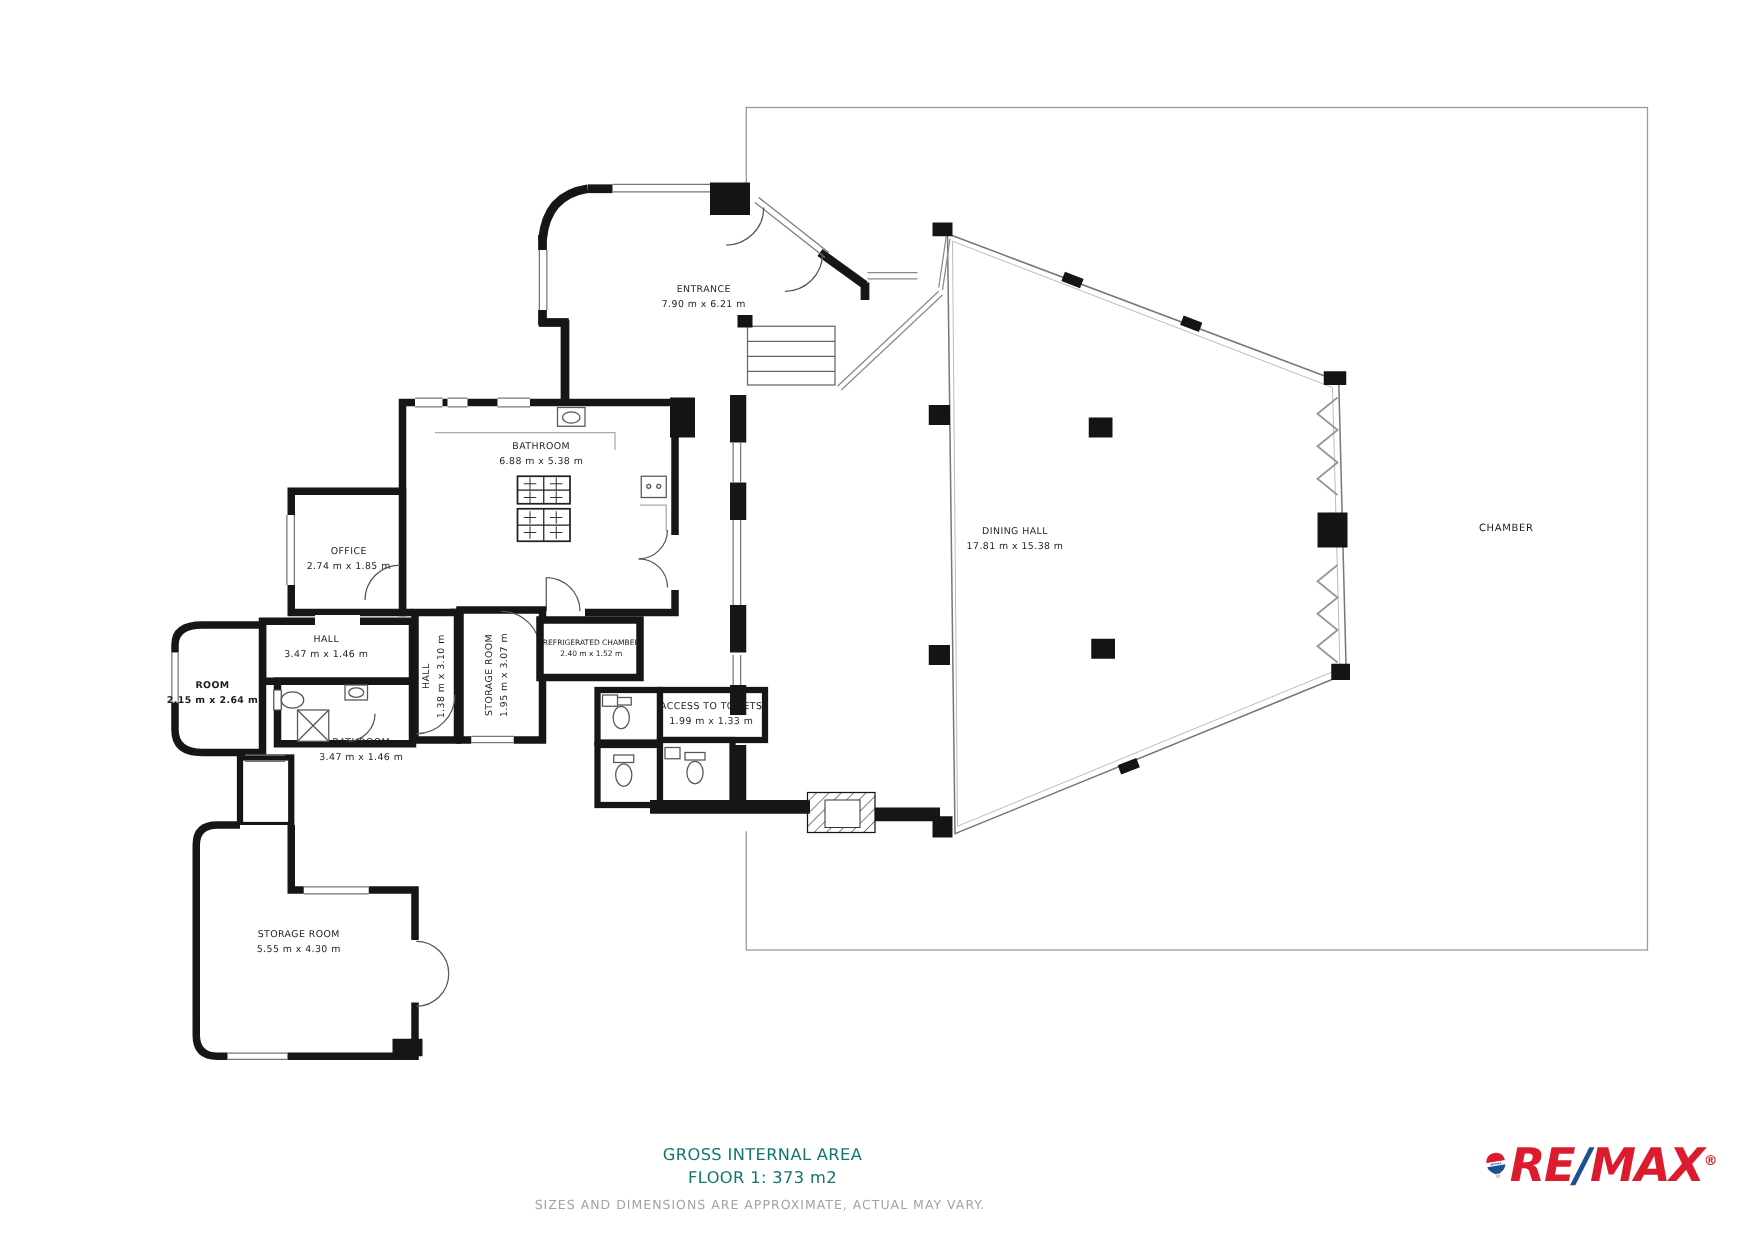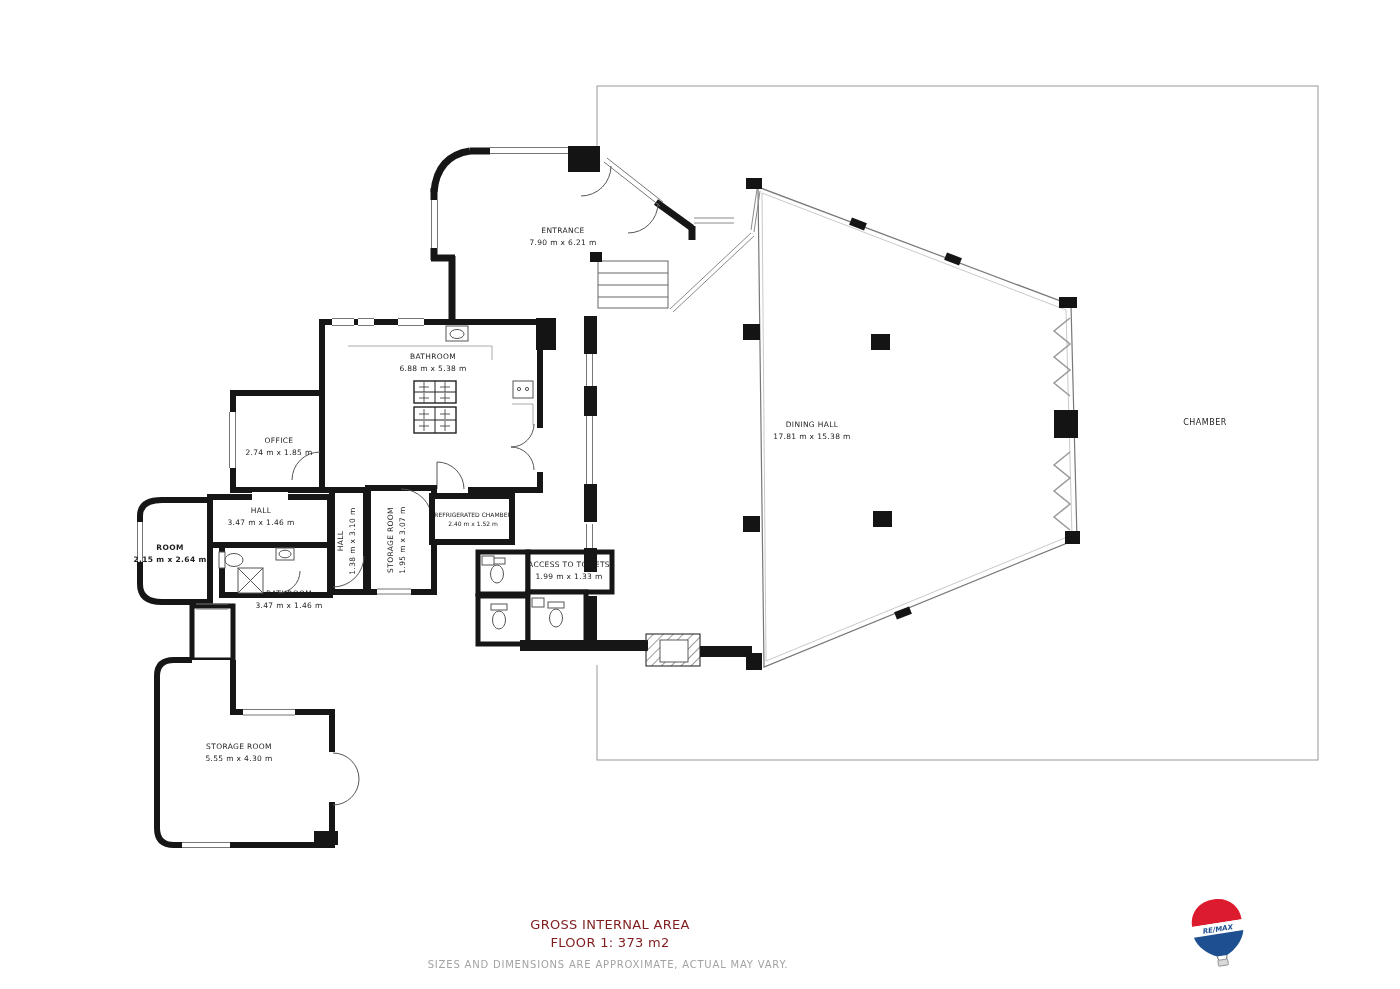--- a/index.html
+++ b/index.html
@@ -8,21 +8,21 @@
   #plan-svg{position:absolute;left:0;top:0;width:1400px;height:989px;}
   .lbl{position:absolute;transform:translate(-50%,-50%);text-align:center;
        font-size:7.5px;color:#1d1d1d;letter-spacing:.35px;line-height:1.55;
        white-space:nowrap;}
   .lbl .nm{display:block;}
   .lbl .dm{display:block;}
   .lbl.v{transform:translate(-50%,-50%) rotate(-90deg);}
   .lbl.tight{font-size:6px;letter-spacing:0;}
   .lbl.big{font-size:8px;letter-spacing:.5px;}
   #footer{position:absolute;left:610px;top:917px;transform:translateX(-50%);
-          text-align:center;color:#7f1d1d;}
+          text-align:center;color:#0f766e;}
   #footer .t1{font-size:13px;letter-spacing:.3px;}
   #footer .t2{font-size:13px;letter-spacing:.3px;margin-top:3px;}
   #disclaimer{position:absolute;left:608px;top:959px;transform:translateX(-50%);
           font-size:10px;color:#a3a3a3;letter-spacing:.8px;white-space:nowrap;}
   #brand{position:absolute;left:1188px;top:896px;width:186px;height:72px;
          display:flex;align-items:center;}
   #brand .word{font-weight:bold;font-style:italic;font-size:37px;
          letter-spacing:-1px;margin-left:2px;white-space:nowrap;}
   #brand .word .red{color:#DC1C2E;}
   #brand .word .blue{color:#1D4F91;}
@@ -317,13 +317,14 @@
     <g transform="rotate(-9 30 34)">
       <path d="M30,3 C15,3 5,13 5,27 L55,27 C55,13 45,3 30,3 Z" fill="#DC1C2E"></path>
       <rect x="5" y="27" width="50" height="11" fill="#ffffff"></rect>
       <text x="30" y="35.5" font-size="7" font-weight="bold" font-style="italic" fill="#1D4F91" text-anchor="middle" font-family="DejaVu Sans, sans-serif">RE/MAX</text>
       <path d="M5,38 C7,48 17,57 25,60 L35,60 C43,57 53,48 55,38 Z" fill="#1D4F91"></path>
       <line x1="25" y1="60" x2="26" y2="64" stroke="#555" stroke-width="0.8"></line>
       <line x1="35" y1="60" x2="34" y2="64" stroke="#555" stroke-width="0.8"></line>
       <rect x="25" y="64" width="10" height="6" rx="1" fill="#d9d9d9" stroke="#777" stroke-width="0.7"></rect>
     </g>
   </svg>
+  <div class="word"><span class="red">RE</span><span class="blue">/</span><span class="red">MAX</span><span class="red reg">®</span></div>
 </div>
 
 </body></html>

